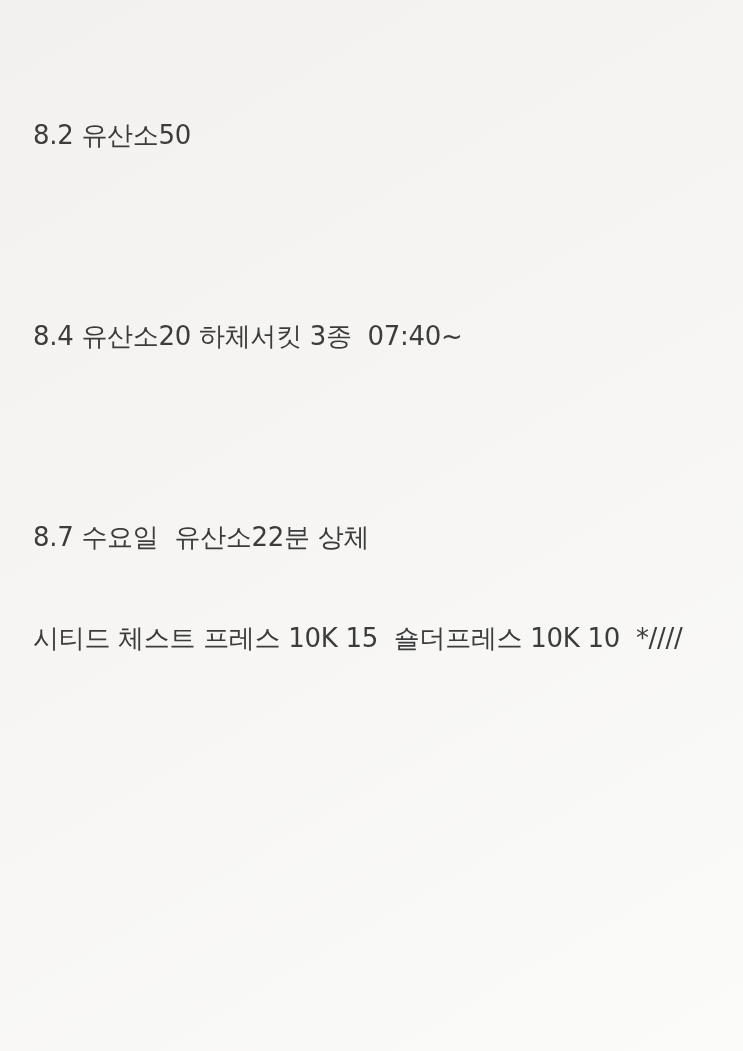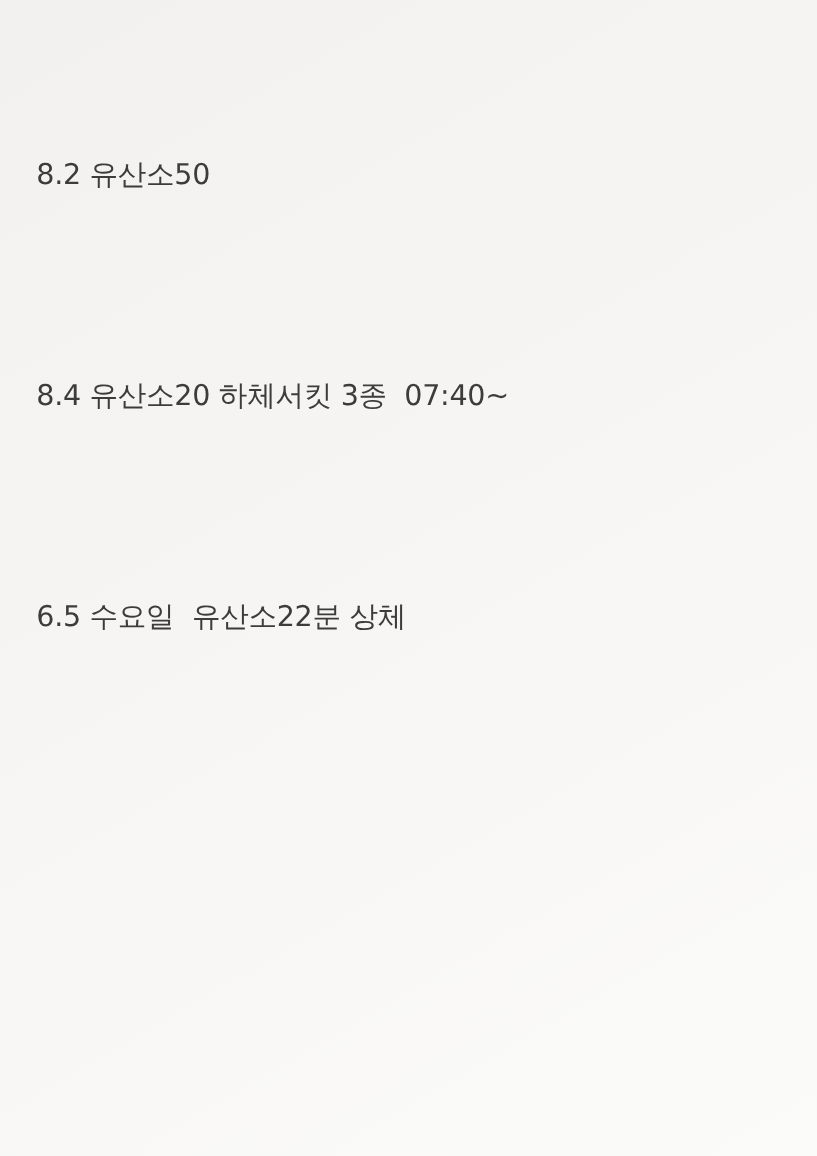--- a/index.html
+++ b/index.html
@@ -13,41 +13,42 @@
     height: 1051px;
     overflow: hidden;
   }
   body {
     background: linear-gradient(150deg, var(--bg-top) 0%, #f6f5f4 45%, var(--bg-bottom) 100%);
     font-family: "DejaVu Sans", "Liberation Sans", sans-serif;
   }
   .page {
     width: 743px;
     height: 1051px;
-    padding: 76px 18px 0 33px;
+    padding: 52px 18px 0 33px;
     color: var(--ink);
     font-size: 26px;
     line-height: 33.5px;
     letter-spacing: -0.3px;
     white-space: pre-wrap;
   }
   .line {
     min-height: 33.5px;
     white-space: pre-wrap;
   }
 </style>
 </head>
 <body>
 
 <div class="page">
   <div class="line">8.2 유산소50</div>
   <div class="line"></div>
   <div class="line">8.4 유산소20 하체서킷 3종  07:40~</div>
   <div class="line"></div>
-  <div class="line">6.5 수요일  유산소22분 상체</div>
+  <div class="line">8.7 수요일  유산소22분 상체</div>
+  <div class="line">시티드 체스트 프레스 10K 15  숄더프레스 10K 10  *////</div>
   
   
   
   
   
   
   
   
   
   

